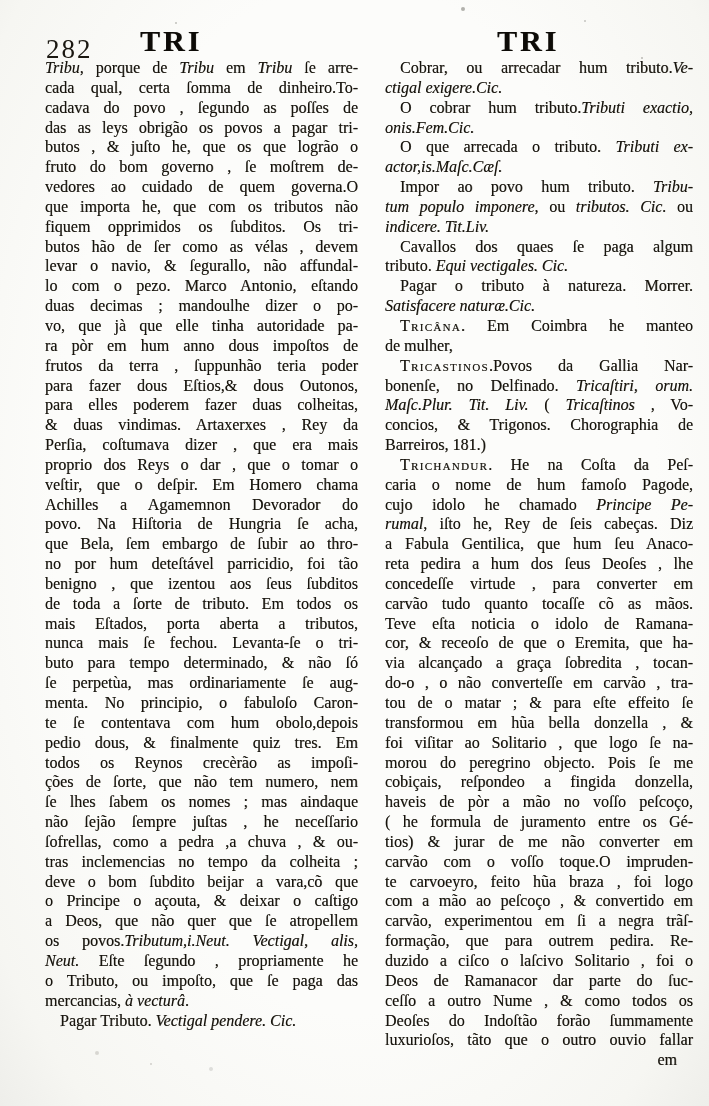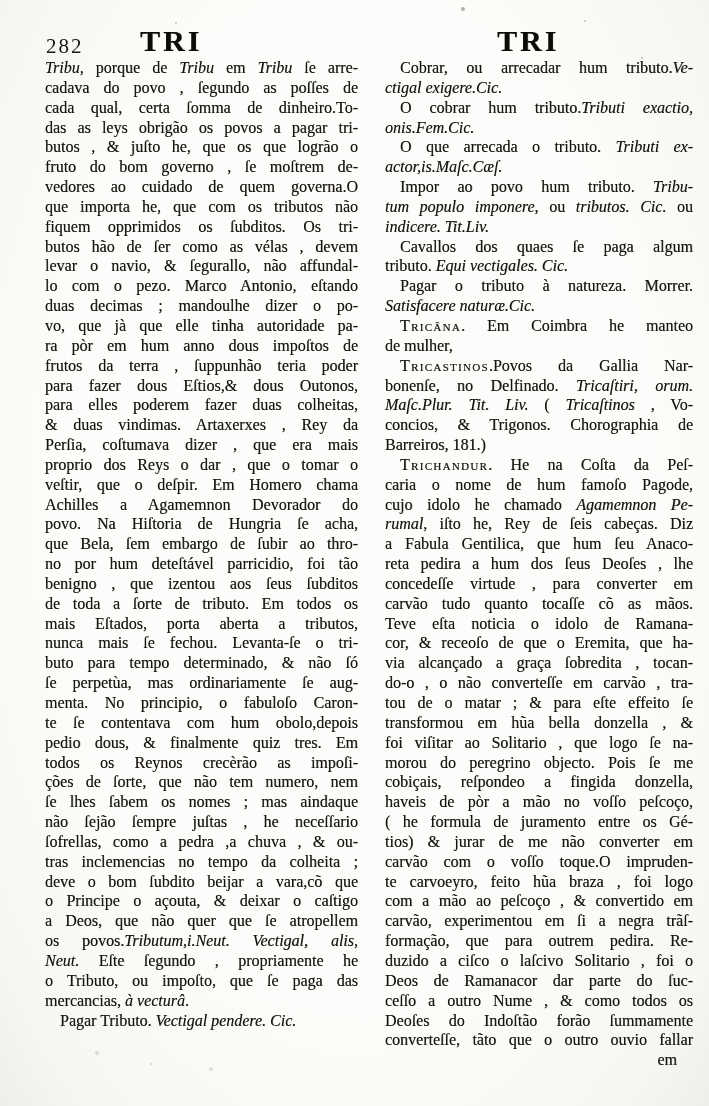--- a/index.html
+++ b/index.html
@@ -10,21 +10,21 @@
     overflow:hidden;
   }
   .page{
     position:relative;
     width:709px;height:1106px;
     background:radial-gradient(ellipse at 50% 45%, #fcfcfa 60%, #f6f6f2 88%, #eeeeea 100%);
     color:#17140d;
   }
   .pagenum{
     position:absolute;left:46px;top:34px;
-    font-size:21px;letter-spacing:2px;color:#1a1710;
+    font-size:27px;letter-spacing:2px;color:#1a1710;
   }
   .runtitle{
     position:absolute;top:24px;
     font-size:30px;font-weight:bold;letter-spacing:3px;color:#0d0b07;
     text-shadow:0.4px 0.4px 0 rgba(20,17,10,.55);
   }
   .runtitle.left{left:140px;}
   .runtitle.right{left:497px;}
   .col{
     position:absolute;top:58px;
@@ -66,22 +66,22 @@
 
 <div class="page">
   <div class="specks"></div>
 
   <div class="pagenum">282</div>
   <div class="runtitle left">TRI</div>
   <div class="runtitle right">TRI</div>
 
   <div class="col left" id="col-left">
       <div class="line"><span class="it">Tribu</span><span>, porque de </span><span class="it">Tribu</span><span> em </span><span class="it">Tribu</span><span> ſe arre-</span></div>
+      <div class="line"><span>cada qual, certa ſomma de dinheiro.To-</span></div>
       <div class="line"><span>cadava do povo , ſegundo as poſſes de</span></div>
-      <div class="line"><span>cada qual, certa ſomma de dinheiro.To-</span></div>
       <div class="line"><span>das as leys obrigão os povos a pagar tri-</span></div>
       <div class="line"><span>butos , &amp; juſto he, que os que logrão o</span></div>
       <div class="line"><span>fruto do bom governo , ſe moſtrem de-</span></div>
       <div class="line"><span>vedores ao cuidado de quem governa.O</span></div>
       <div class="line"><span>que importa he, que com os tributos não</span></div>
       <div class="line"><span>fiquem opprimidos os ſubditos. Os tri-</span></div>
       <div class="line"><span>butos hão de ſer como as vélas , devem</span></div>
       <div class="line"><span>levar o navio, &amp; ſegurallo, não affundal-</span></div>
       <div class="line"><span>lo com o pezo. Marco Antonio, eſtando</span></div>
       <div class="line"><span>duas decimas ; mandoulhe dizer o po-</span></div>
@@ -139,21 +139,21 @@
       <div class="line nj"><span class="it">Satisfacere naturæ.Cic.</span></div>
       <div class="line indent"><span class="sc">Tricâna</span><span>. Em Coimbra he manteo</span></div>
       <div class="line nj"><span>de mulher,</span></div>
       <div class="line indent"><span class="sc">Tricastinos</span><span>.Povos da Gallia Nar-</span></div>
       <div class="line"><span>bonenſe, no Delfinado. </span><span class="it">Tricaſtiri, orum.</span></div>
       <div class="line"><span class="it">Maſc.Plur. Tit. Liv.</span><span> ( </span><span class="it">Tricaſtinos</span><span> , Vo-</span></div>
       <div class="line"><span>concios, &amp; Trigonos. Chorographia de</span></div>
       <div class="line nj"><span>Barreiros, 181.)</span></div>
       <div class="line indent"><span class="sc">Trichandur</span><span>. He na Coſta da Peſ-</span></div>
       <div class="line"><span>caria o nome de hum famoſo Pagode,</span></div>
-      <div class="line"><span>cujo idolo he chamado </span><span class="it">Agamemnon Pe-</span></div>
+      <div class="line"><span>cujo idolo he chamado </span><span class="it">Principe Pe-</span></div>
       <div class="line"><span class="it">rumal</span><span>, iſto he, Rey de ſeis cabeças. Diz</span></div>
       <div class="line"><span>a Fabula Gentilica, que hum ſeu Anaco-</span></div>
       <div class="line"><span>reta pedira a hum dos ſeus Deoſes , lhe</span></div>
       <div class="line"><span>concedeſſe virtude , para converter em</span></div>
       <div class="line"><span>carvão tudo quanto tocaſſe cõ as mãos.</span></div>
       <div class="line"><span>Teve eſta noticia o idolo de Ramana-</span></div>
       <div class="line"><span>cor, &amp; receoſo de que o Eremita, que ha-</span></div>
       <div class="line"><span>via alcançado a graça ſobredita , tocan-</span></div>
       <div class="line"><span>do-o , o não converteſſe em carvão , tra-</span></div>
       <div class="line"><span>tou de o matar ; &amp; para eſte effeito ſe</span></div>
@@ -166,16 +166,16 @@
       <div class="line"><span>tios) &amp; jurar de me não converter em</span></div>
       <div class="line"><span>carvão com o voſſo toque.O impruden-</span></div>
       <div class="line"><span>te carvoeyro, feito hũa braza , foi logo</span></div>
       <div class="line"><span>com a mão ao peſcoço , &amp; convertido em</span></div>
       <div class="line"><span>carvão, experimentou em ſi a negra trãſ-</span></div>
       <div class="line"><span>formação, que para outrem pedira. Re-</span></div>
       <div class="line"><span>duzido a ciſco o laſcivo Solitario , foi o</span></div>
       <div class="line"><span>Deos de Ramanacor dar parte do ſuc-</span></div>
       <div class="line"><span>ceſſo a outro Nume , &amp; como todos os</span></div>
       <div class="line"><span>Deoſes do Indoſtão forão ſummamente</span></div>
-      <div class="line"><span>converteſſe, tãto que o outro ouvio fallar</span></div>
+      <div class="line"><span>luxurioſos, tãto que o outro ouvio fallar</span></div>
       <div class="catchword">em</div>
     </div>
 </div>
 
 </body></html>

